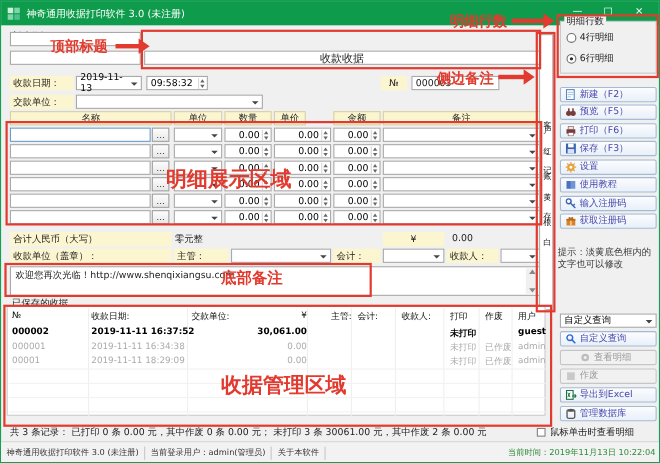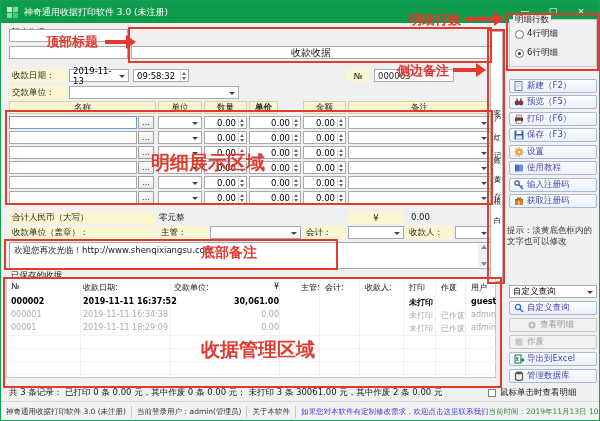--- a/index.html
+++ b/index.html
@@ -97,21 +97,21 @@
     </div>
   <div class="abs lbl ctr" style="left:345px;top:68px;width:24px;">№</div>
   <div class="abs inp" style="left:373px;top:68px;width:80px;">000003</div>
 
   <div class="abs lbl" style="left:8px;top:85px;width:58px;">交款单位：</div>
   <div class="abs dd" style="left:68px;top:85px;width:170px;"></div>
 
   <div class="abs hdr" style="left:8px;top:100px;width:147px;font-family:Liberation Serif, serif;">名称</div>
   <div class="abs hdr" style="left:157px;top:100px;width:44px;">单位</div>
   <div class="abs hdr" style="left:203px;top:100px;width:43px;">数量</div>
-  <div class="abs hdr" style="left:248px;top:100px;width:29px;font-weight:bold;">单价</div>
+  <div class="abs hdr" style="left:248px;top:100px;width:29px;">单价</div>
   <div class="abs hdr" style="left:302px;top:100px;width:43px;">金额</div>
   <div class="abs hdr" style="left:347px;top:100px;width:143px;">备注</div>
 
   <div class="abs" style="left:0;top:115px;width:600px;height:14px;">
     <div class="abs inp" style="left:8px;width:128px;border-color:#6A9CD0;"></div>
     <div class="abs ell" style="left:137px;width:16px;">…</div>
     <div class="abs dd" style="left:157px;width:44px;"></div>
     <div class="abs num" style="left:203px;width:43px;">
         <span>0.00</span>
         <i class="spin"></i>
@@ -419,21 +419,20 @@
   <i class="abs cbx" style="left:487px;top:388px;"></i>
   <div class="abs statusline" style="left:499px;top:386px;">鼠标单击时查看明细</div>
 
   <div class="abs bbar">
     <span>神奇通用收据打印软件 3.0 (未注册)</span>
     <i class="bsep"></i>
     <span>当前登录用户：admin(管理员)</span>
     <i class="bsep"></i>
     <span>关于本软件</span>
     <i class="bsep"></i>
-    <span class="link">如果您对本软件有定制修改需求，欢迎点击这里联系我们</span>
     <span class="timetxt">当前时间：2019年11月13日 10:22:04</span>
   </div>
 
   <div class="rrect" style="left:127px;top:26px;width:364px;height:36px;"></div>
   <div class="rrect" style="left:505px;top:12px;width:93px;height:58px;"></div>
   <div class="rrect" style="left:486px;top:28px;width:18px;height:255px;"></div>
   <div class="rrect" style="left:4px;top:109px;width:488px;height:95px;"></div>
   <div class="rrect" style="left:3px;top:238px;width:334px;height:31px;"></div>
   <div class="rrect" style="left:2px;top:276px;width:499px;height:111px;"></div>
 

